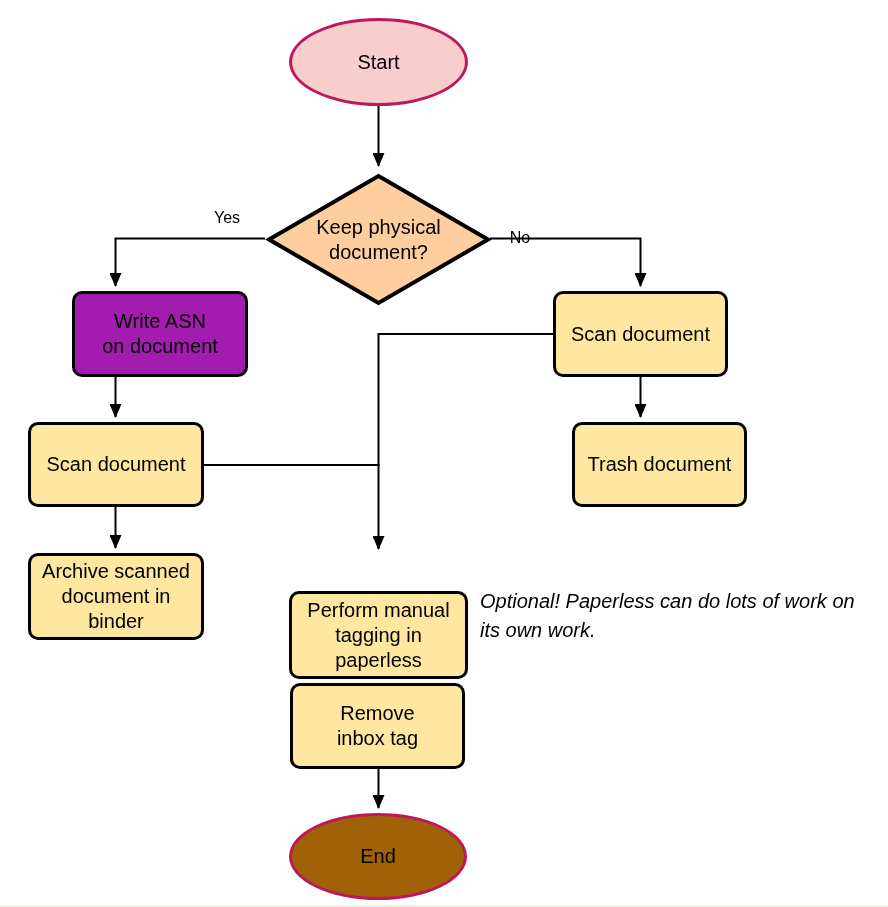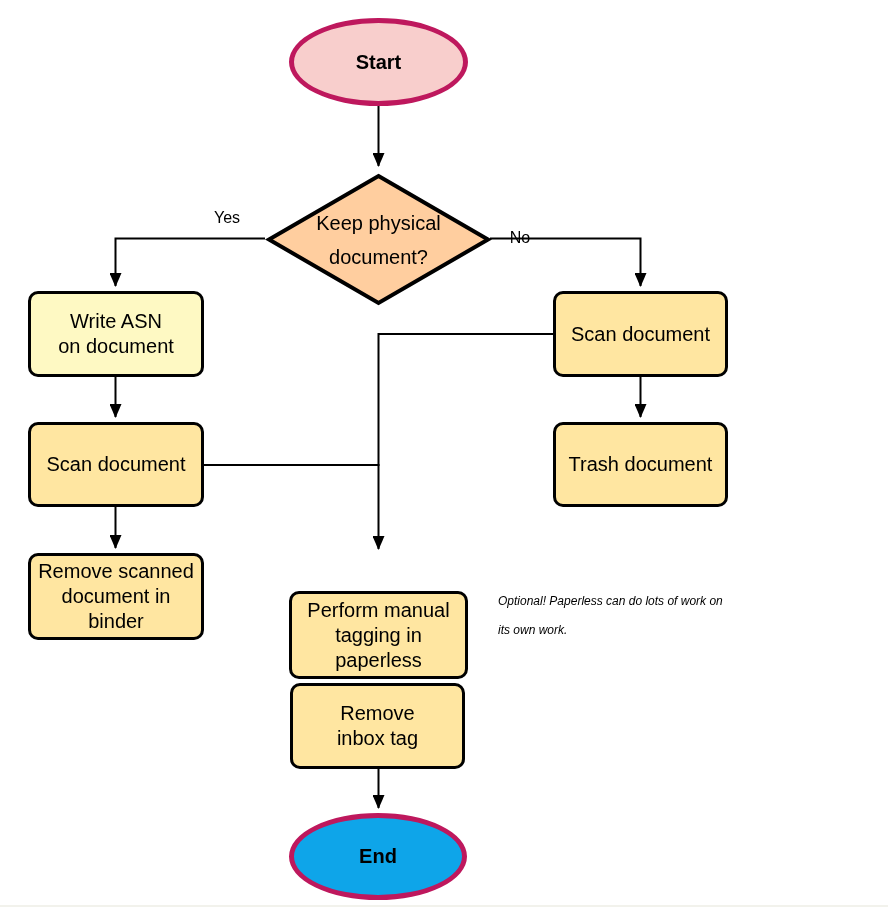--- a/index.html
+++ b/index.html
@@ -27,23 +27,22 @@
     box-sizing: border-box;
     display: flex;
     align-items: center;
     justify-content: center;
     text-align: center;
     font-size: 20px;
     line-height: 25px;
     white-space: pre-line;
   }
   .terminal {
-    border: 5px solid #be185d;
+    border: 3px solid #be185d;
     border-radius: 50%;
-    font-weight: bold;
   }
   .process {
     border: 3px solid #000000;
     border-radius: 10px;
   }
   .diamond-wrap {
     position: absolute;
     left: 265px; top: 172px;
     width: 227px; height: 135px;
   }
@@ -53,39 +52,38 @@
   }
   .diamond-label {
     position: absolute;
     left: 0; top: 0;
     width: 227px; height: 135px;
     display: flex;
     align-items: center;
     justify-content: center;
     text-align: center;
     font-size: 20px;
-    line-height: 34px;
+    line-height: 25px;
     white-space: pre-line;
   }
   .edge-label {
     position: absolute;
     width: 50px;
     text-align: center;
     font-size: 16px;
     line-height: 20px;
   }
   .annotation {
     position: absolute;
     left: 480px;
     top: 587px;
-    font-size: 12px;
+    font-size: 20px;
     font-style: italic;
     line-height: 29px;
     white-space: nowrap;
-    margin-left: 18px;
   }
   .page-bottom-line {
     position: absolute;
     left: 0;
     bottom: 0;
     width: 888px;
     height: 2px;
     background: #f2f2ec;
   }
   
@@ -127,41 +125,41 @@
   <div id="node-start" class="node terminal" style="background-color: rgb(248, 206, 204);">Start</div>
 
   <div class="diamond-wrap">
     <svg width="227" height="135" viewBox="0 0 227 135" xmlns="http://www.w3.org/2000/svg">
       <polygon points="113.5,4 223,67.5 113.5,131 4,67.5" stroke="#000000" stroke-width="4" stroke-linejoin="miter" fill="#ffce9f"></polygon>
     </svg>
     <div class="diamond-label">Keep physical
 document?</div>
   </div>
 
-  <div id="node-write-asn" class="node process" style="background-color: #fef9c3;">Write ASN
+  <div id="node-write-asn" class="node process" style="background-color: #a21caf; margin-left: 44px;">Write ASN
 on document</div>
 
   <div id="node-scan-left" class="node process" style="background-color: rgb(255, 230, 161);">Scan document</div>
 
-  <div id="node-archive" class="node process" style="background-color: rgb(255, 230, 161);">Remove scanned
+  <div id="node-archive" class="node process" style="background-color: rgb(255, 230, 161);">Archive scanned
 document in
 binder</div>
 
   <div id="node-scan-right" class="node process" style="background-color: rgb(255, 230, 161);">Scan document</div>
 
-  <div id="node-trash" class="node process" style="background-color: rgb(255, 230, 161);">Trash document</div>
+  <div id="node-trash" class="node process" style="background-color: rgb(255, 230, 161); margin-left: 19px;">Trash document</div>
 
   <div id="node-perform" class="node process" style="background-color: rgb(255, 230, 161); margin-top: 37px;">Perform manual
 tagging in
 paperless</div>
 
   <div id="node-remove" class="node process" style="background-color: rgb(255, 230, 161);">Remove
 inbox tag</div>
 
-  <div id="node-end" class="node terminal" style="background-color: #0ea5e9; text-align: right;">End</div>
+  <div id="node-end" class="node terminal" style="background-color: #a16207; text-align: right;">End</div>
 
   <div id="label-yes" class="edge-label">Yes</div>
   <div id="label-no" class="edge-label">No</div>
 
   <div class="annotation">
     <div>Optional! Paperless can do lots of work on</div>
     <div>its own work.</div>
   </div>
 
   <div class="page-bottom-line"></div>

